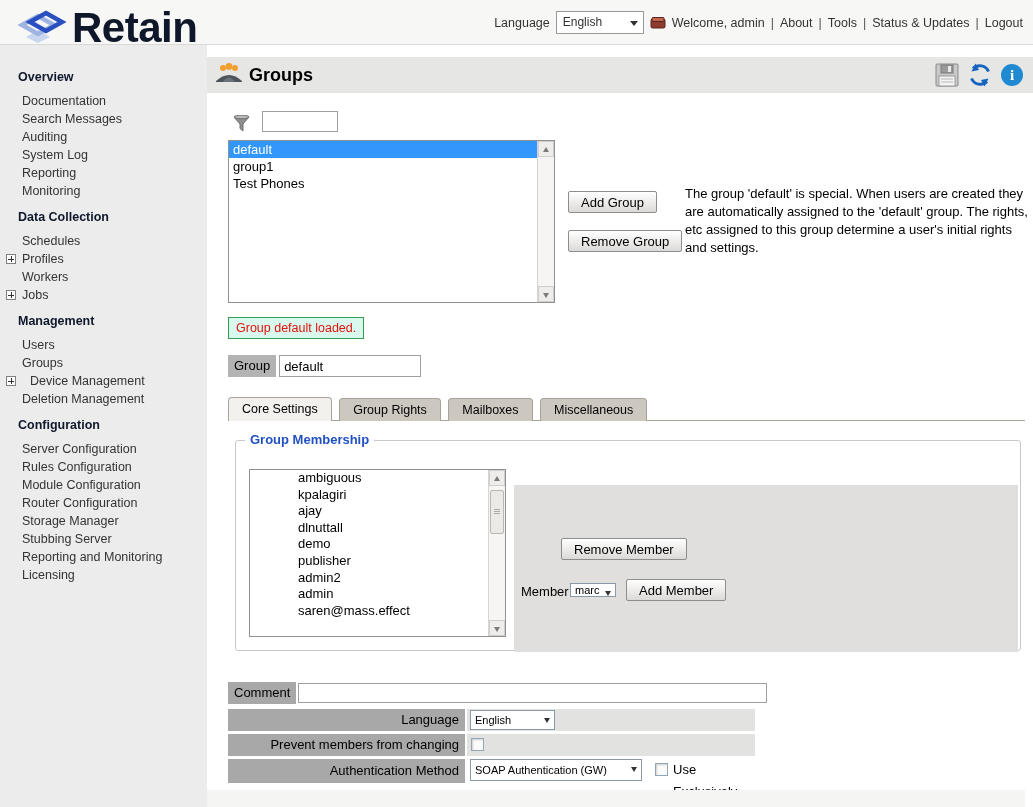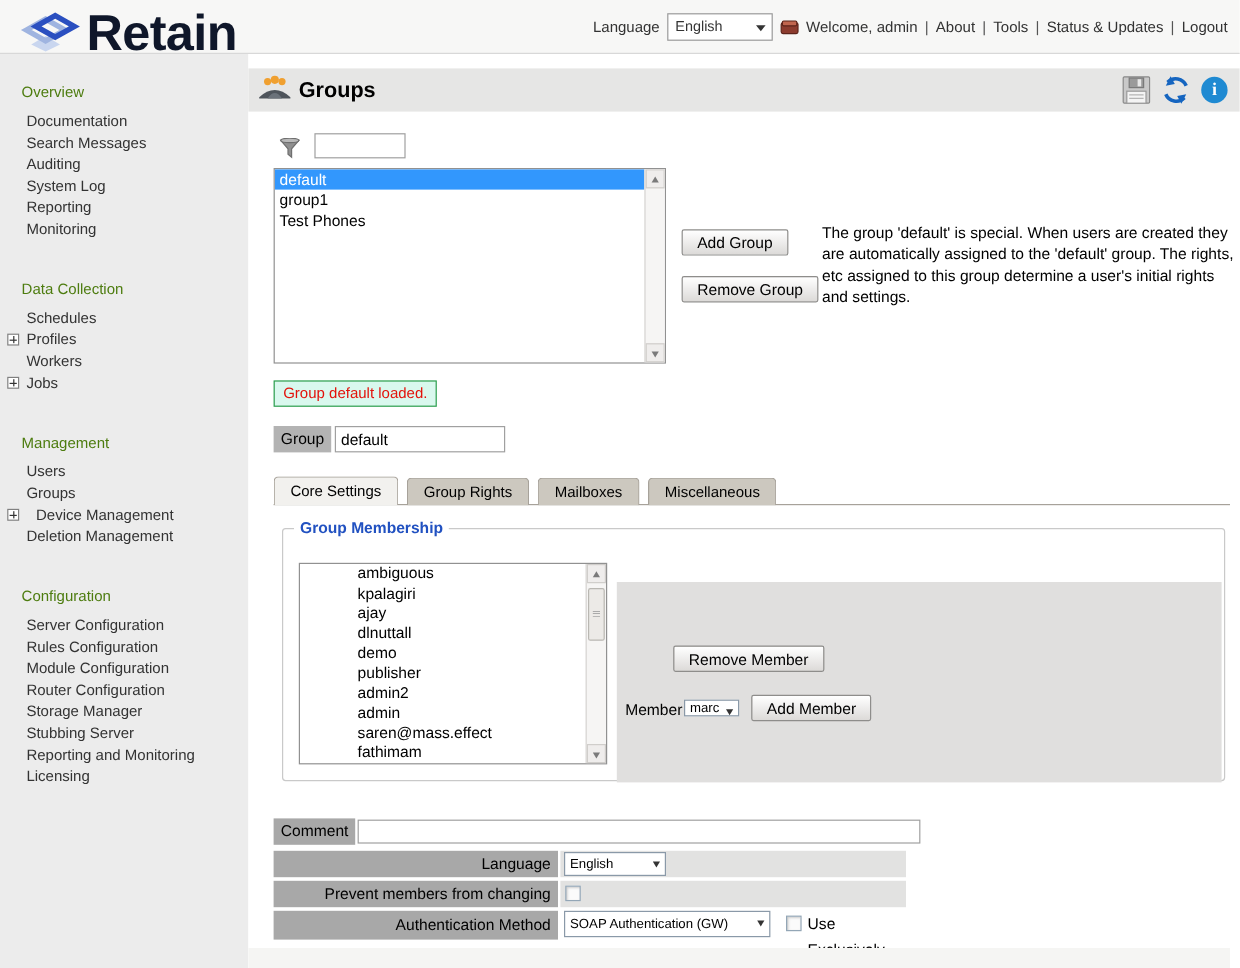--- a/index.html
+++ b/index.html
@@ -16,23 +16,23 @@
   .hselect { position:relative; width:88px; height:23px; background:#fff;
     border:1px solid #999; font-size:12px; line-height:21px; padding:0 18px 0 6px; }
   .hselect::after { content:""; position:absolute; right:5px; top:9px;
     border:4px solid transparent; border-top:5px solid #333; }
   .sep { color:#555; }
   .navlink { color:#333; }
 
   
   .sidebar { position:absolute; left:0; top:45px; width:207px; height:762px;
     background:#ececec; padding-top:23px; font-size:12.5px; }
-  .side-title { color:#4d7c0f; font-weight:normal; padding-left:18px; height:18px;
+  .side-title { color:#0f172a; font-weight:bold; padding-left:18px; height:18px;
     line-height:18px; margin-bottom:6px; }
-  .side-title.gap { margin-top:32px; }
+  .side-title.gap { margin-top:8px; }
   .side-item { position:relative; height:18px; line-height:18px; padding-left:22px; color:#333; cursor:pointer; }
   .side-item.indent { padding-left:30px; }
   .plusbox { position:absolute; left:6px; top:4px; width:10px; height:10px;
     background:#fff; border:1px solid #808080; }
   .plusbox::before { content:""; position:absolute; left:1px; top:3.5px; width:6px; height:1px; background:#333; }
   .plusbox::after  { content:""; position:absolute; left:3.5px; top:1px; width:1px; height:6px; background:#333; }
 
   
   .main { position:absolute; left:207px; top:45px; width:826px; height:762px; background:#fff; }
   .page-header { position:absolute; left:0; top:12px; width:826px; height:36px;
@@ -296,21 +296,20 @@
     <div class="listbox members-list">
       <div class="mli">ambiguous</div>
       <div class="mli">kpalagiri</div>
       <div class="mli">ajay</div>
       <div class="mli">dlnuttall</div>
       <div class="mli">demo</div>
       <div class="mli">publisher</div>
       <div class="mli">admin2</div>
       <div class="mli">admin</div>
       <div class="mli">saren@mass.effect</div>
-      <div class="mli">fathimam</div>
       <div class="sbtrack">
         <span class="sbb up"></span>
         <span class="sbthumb" style="top:20px; height:44px;"></span>
         <span class="sbb dn"></span>
       </div>
     </div>
 
     <div class="member-panel">
       <button class="btn remove-member">Remove Member</button>
       <span class="member-label">Member</span>

